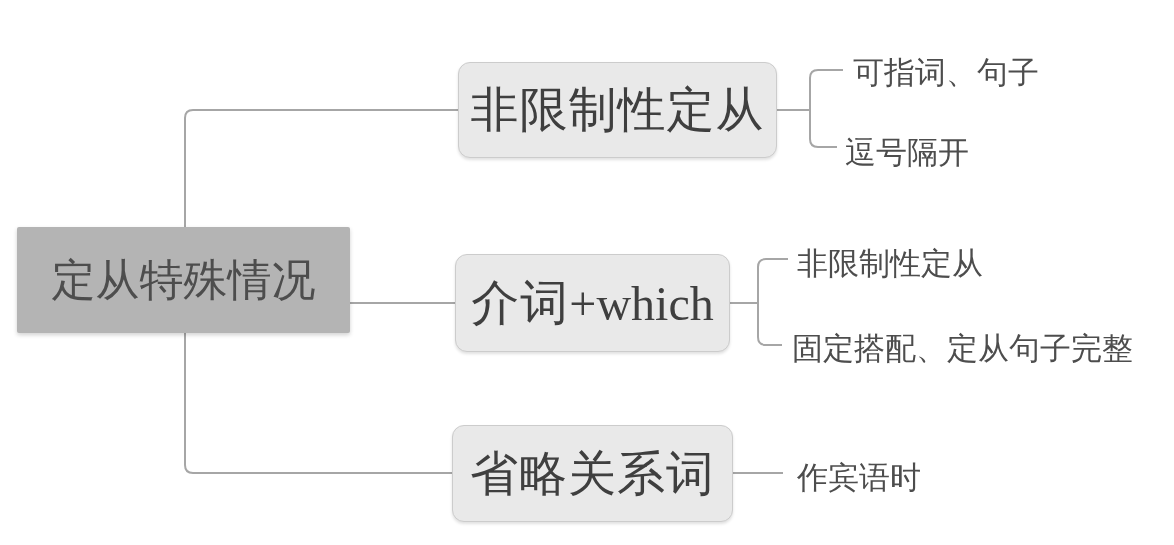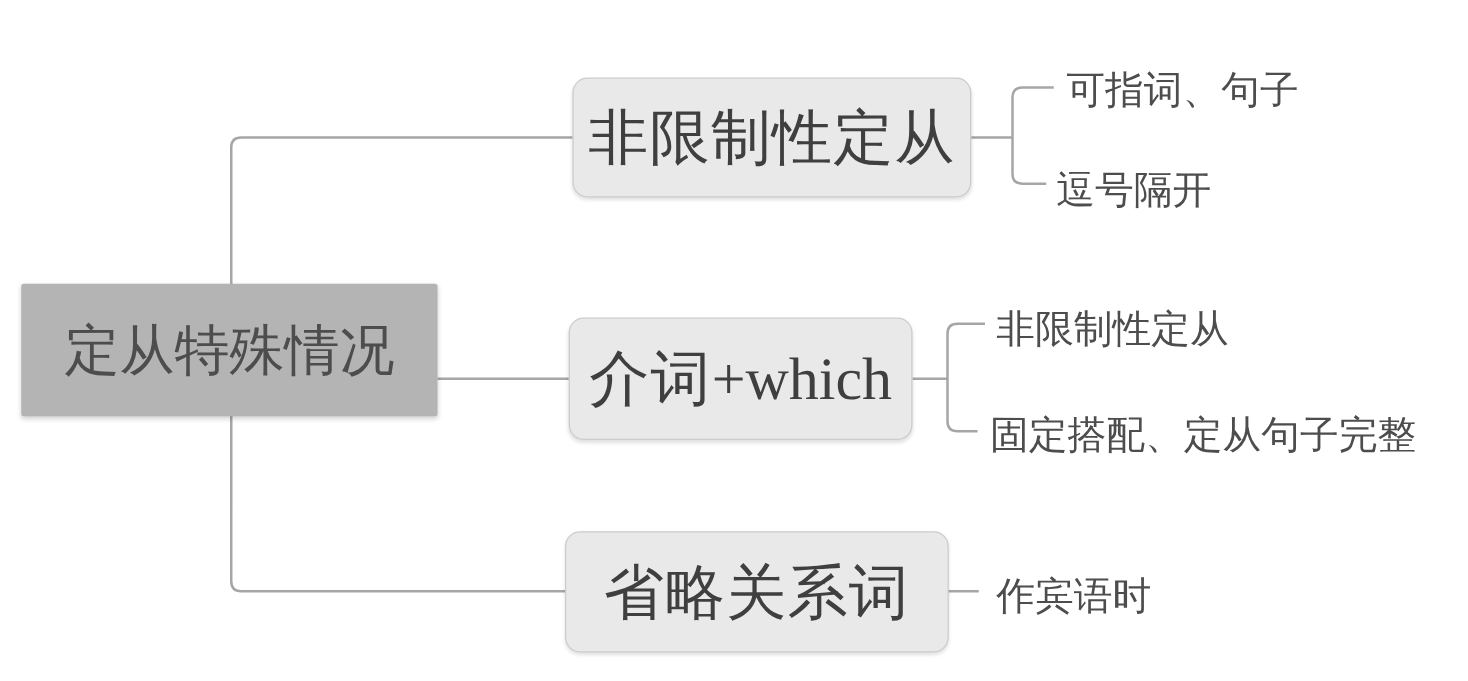--- a/index.html
+++ b/index.html
@@ -39,21 +39,21 @@
     background:var(--branch_fill);
     border:1px solid var(--branch_border);
     border-radius:12px;
     box-shadow:0 2px 3px rgba(0,0,0,0.12);
     font-size:48px;color:var(--branch_text);
     letter-spacing:1px;
     box-sizing:border-box;
   }
   .node.b1{left:458px;top:62px;width:319px;height:96px;}
   .node.b2{left:455px;top:254px;width:275px;height:98px;}
-  .node.b3{left:452px;top:425px;width:307px;height:97px;}
+  .node.b3{left:452px;top:425px;width:281px;height:97px;}
   .serif{font-family:"Liberation Serif","DejaVu Serif",serif;letter-spacing:0;}
   .leaf{
     position:absolute;z-index:1;
     transform:translateY(-50%);
     font-size:31px;color:var(--leaf_text);
     white-space:nowrap;line-height:1;
   }
   .l1a{left:853px;top:72px;}
   .l1b{left:845px;top:152px;}
   .l2a{left:797px;top:263px;}

